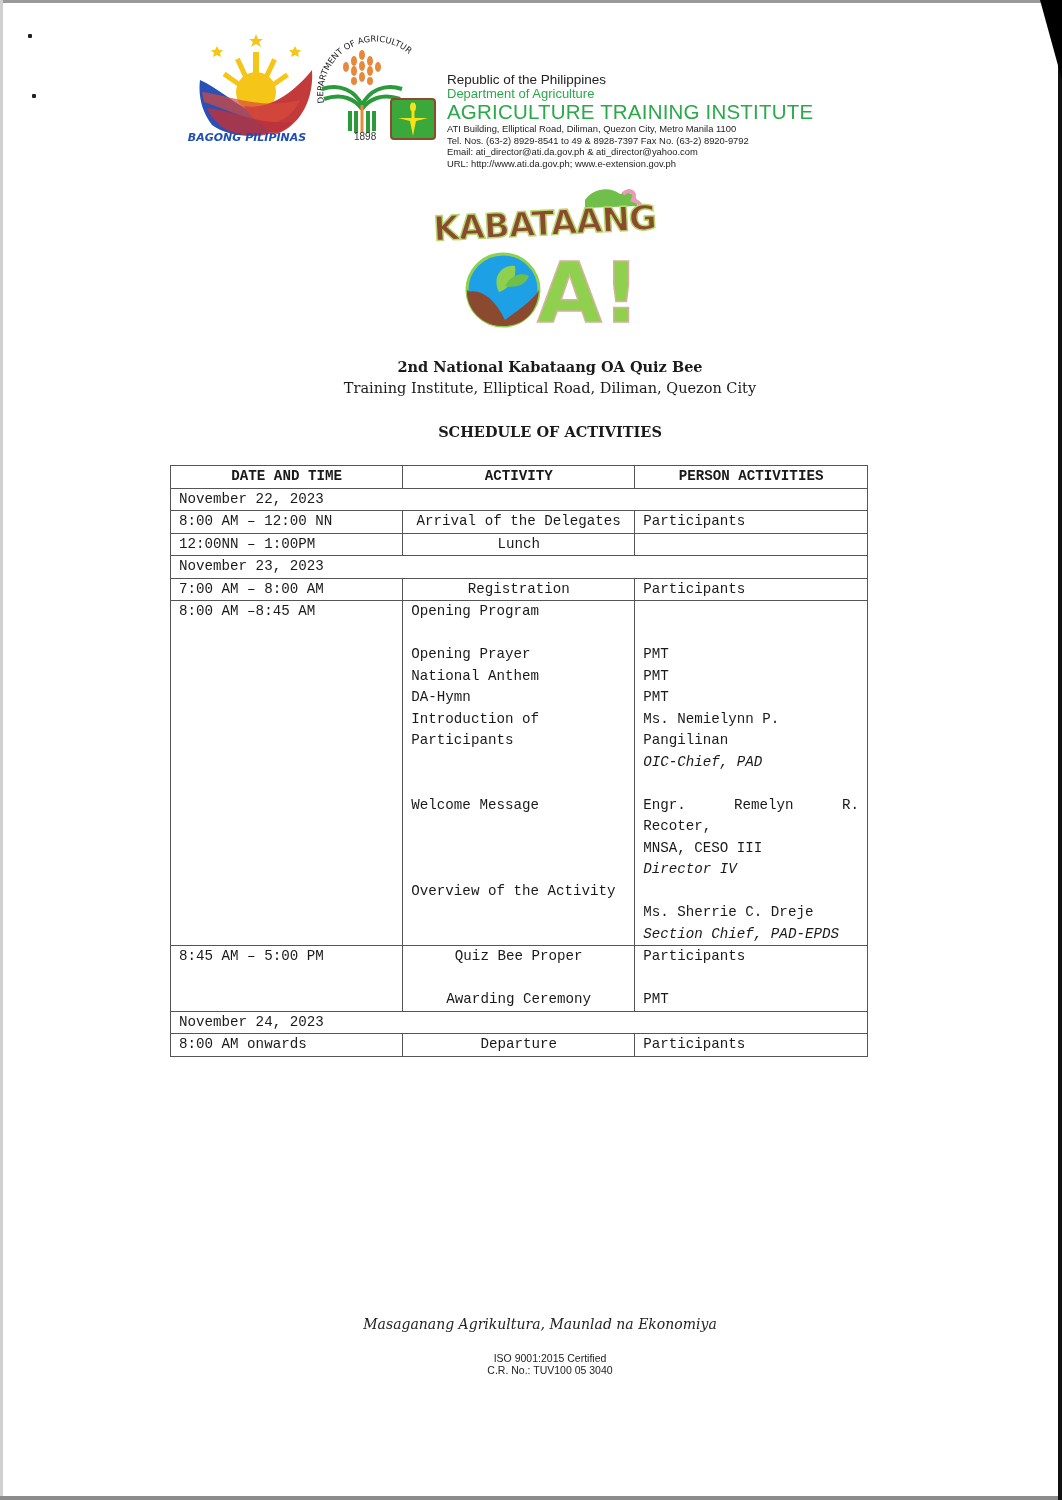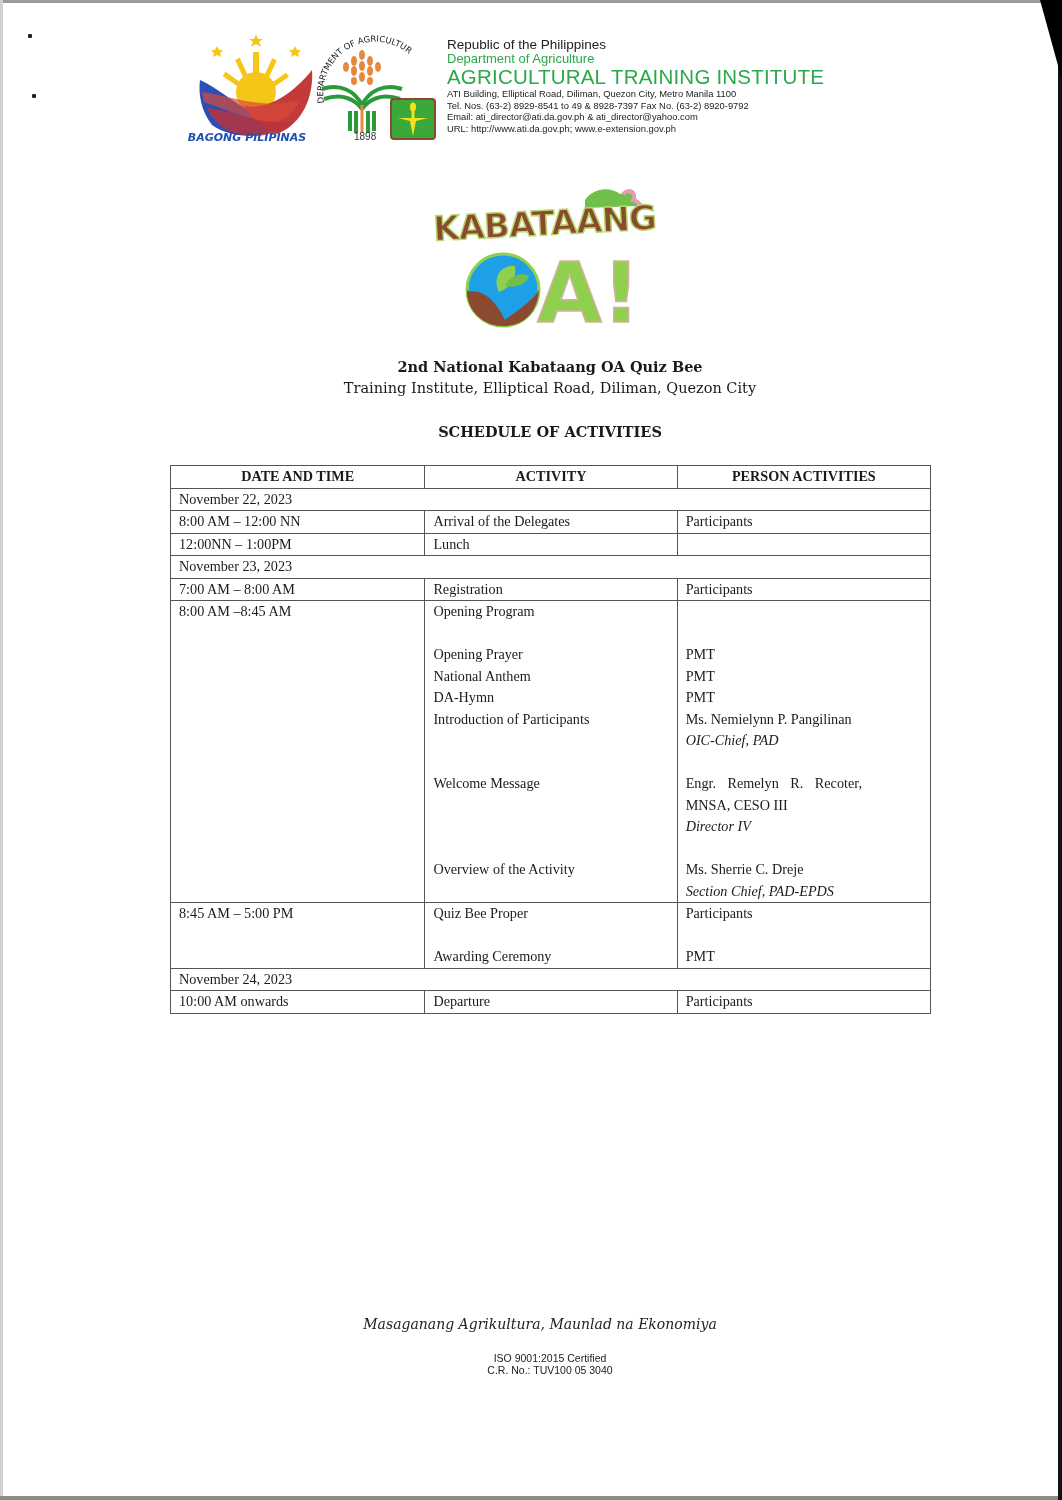--- a/index.html
+++ b/index.html
@@ -21,45 +21,45 @@
   
   .logo { position: absolute; }
   .logo-bp { left: 192px; top: 30px; width: 128px; height: 118px; }
   .logo-da { left: 310px; top: 33px; width: 135px; height: 112px; }
   .logo-ati { left: 390px; top: 98px; width: 46px; height: 42px; }
   .bp-label { position: absolute; left: 185px; top: 131px; width: 124px; text-align: center;
     font-family: "DejaVu Sans", sans-serif; font-weight: bold; font-style: italic; font-size: 11px; color: #1f4fb0; }
   .da-year { position: absolute; left: 354px; top: 131px; font-family: "Liberation Sans", sans-serif; font-size: 10px; color: #333; }
 
   .hdr { position: absolute; left: 447px; top: 37px; font-family: "Liberation Sans", sans-serif; }
-  .hdr .rep { font-size: 13.5px; color: #222; line-height: 15px; }
+  .hdr .rep { font-size: 13.5px; color: #222; line-height: 15px; margin-top: 35px; }
   .hdr .dept { font-size: 13px; color: #2aa94a; line-height: 14px; }
   .hdr .ati { font-size: 20.5px; color: #2aa94a; line-height: 22px; letter-spacing: 0.2px; }
   .hdr .small { font-size: 9.4px; color: #222; line-height: 11.5px; }
 
   
   .kabataang { position: absolute; left: 425px; top: 180px; width: 245px; height: 150px; }
 
   
   .t1 { position: absolute; left: 0; width: 1100px; top: 358px; text-align: center;
     font-family: "DejaVu Serif", serif; font-weight: bold; font-size: 14.5px; color: #1a1a1a; }
   .t2 { position: absolute; left: 0; width: 1100px; top: 380px; text-align: center;
     font-family: "DejaVu Serif", serif; font-size: 14.5px; color: #1a1a1a; }
   .t3 { position: absolute; left: 0; width: 1100px; top: 423px; text-align: center;
     font-family: "DejaVu Serif", serif; font-weight: bold; font-size: 14.5px; color: #1a1a1a; }
 
   
-  table.sched { position: absolute; left: 170px; top: 465px; width: 761px;
-    border-collapse: collapse; font-family: Liberation Serif, serif; font-size: 14.2px; color: #1a1a1a; }
+  table.sched { position: absolute; left: 170px; top: 465px; width: 698px;
+    border-collapse: collapse; font-family: Liberation Mono, monospace; font-size: 14.2px; color: #1a1a1a; }
   table.sched td, table.sched th { border: 1px solid #555; padding: 0 8px; vertical-align: top; line-height: 21.5px; }
   table.sched th { font-weight: bold; text-align: center; }
   .c1 { width: 238px; }
   .c2 { width: 236px; }
   .c3 { width: 237px; }
-  .center { }
+  .center { text-align: center; }
   .it { font-style: italic; }
   .gap { height: 21.5px; }
   .justify { text-align: justify; text-align-last: left; }
 
   
   .motto { position: absolute; left: 0; width: 1080px; top: 1316px; text-align: center;
     font-family: "DejaVu Serif", serif; font-style: italic; font-size: 14px; color: #222; }
   .iso { position: absolute; left: 0; width: 1100px; top: 1352px; text-align: center;
     font-family: "Liberation Sans", sans-serif; font-size: 10.5px; line-height: 12px; color: #222; }
 </style>
@@ -128,21 +128,21 @@
 <svg class="logo logo-ati" viewBox="0 0 46 42">
   <rect x="1" y="1" width="44" height="40" rx="3" fill="#3aa83a" stroke="#8b4a2f" stroke-width="2"></rect>
   <ellipse cx="23" cy="9" rx="3" ry="4.5" fill="#f5e21a"></ellipse>
   <polygon points="8,20 38,20 26,23 23,38 20,23" fill="#f5e21a"></polygon>
   <rect x="21.5" y="13" width="3" height="8" fill="#f5e21a"></rect>
 </svg>
 
 <div class="hdr">
   <div class="rep">Republic of the Philippines</div>
   <div class="dept">Department of Agriculture</div>
-  <div class="ati">AGRICULTURAL TRAINING INSTITUTE</div>
+  <div class="ati">AGRICULTURE TRAINING INSTITUTE</div>
   <div class="small">ATI Building, Elliptical Road, Diliman, Quezon City, Metro Manila 1100</div>
   <div class="small">Tel. Nos. (63-2) 8929-8541 to 49 &amp; 8928-7397   Fax No. (63-2) 8920-9792</div>
   <div class="small">Email: ati_director@ati.da.gov.ph &amp; ati_director@yahoo.com</div>
   <div class="small">URL: http://www.ati.da.gov.ph; www.e-extension.gov.ph</div>
 </div>
 
 <svg class="kabataang" viewBox="0 0 245 150">
   <path d="M160,20 C168,8 185,6 195,14 C205,10 214,16 212,26 L160,28 Z" fill="#6fbf4a"></path>
   <path d="M198,14 C204,8 212,12 208,20 C214,22 218,26 214,28" stroke="#e79bb5" stroke-width="4" fill="none"></path>
   <text x="8" y="55" font-family="DejaVu Sans, sans-serif" font-weight="bold" font-size="34" fill="#8b4a2f" stroke="#b5d96a" stroke-width="1.5" letter-spacing="-1" transform="rotate(-3 120 40)">KABATAANG</text>
@@ -238,21 +238,21 @@
       <div>Participants</div>
       <div class="gap"></div>
       <div>PMT</div>
     </td>
   </tr>
 
   <tr>
     <td colspan="3">November 24, 2023</td>
   </tr>
   <tr>
-    <td>10:00 AM onwards</td>
+    <td>8:00 AM onwards</td>
     <td class="center">Departure</td>
     <td>Participants</td>
   </tr>
 </tbody>
   </table>
 
 <div class="motto">Masaganang Agrikultura, Maunlad na Ekonomiya</div>
 <div class="iso">
   <div>ISO 9001:2015 Certified</div>
   <div>C.R. No.: TUV100 05 3040</div>

